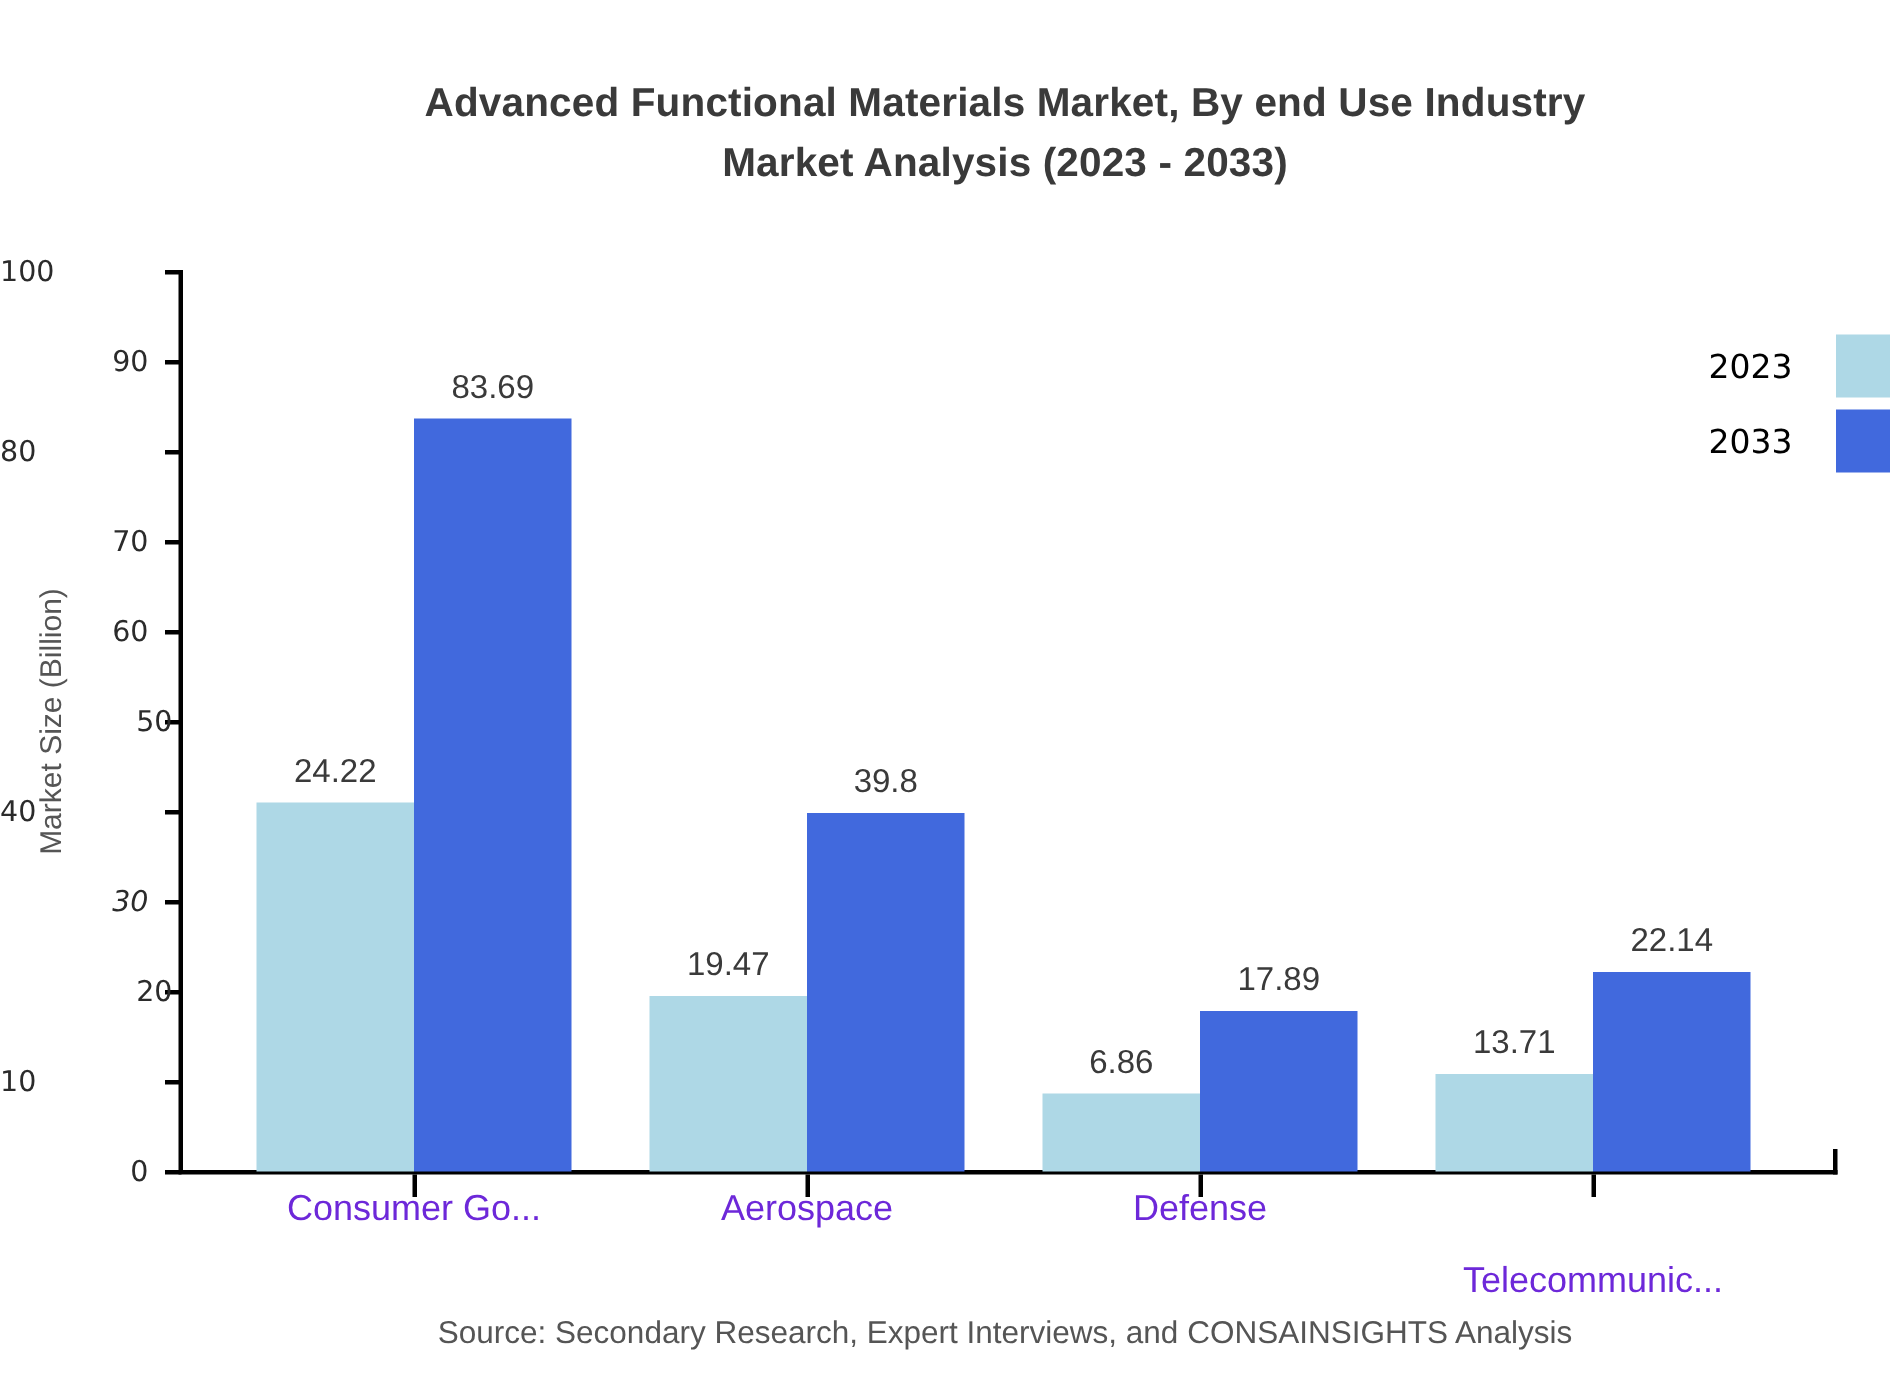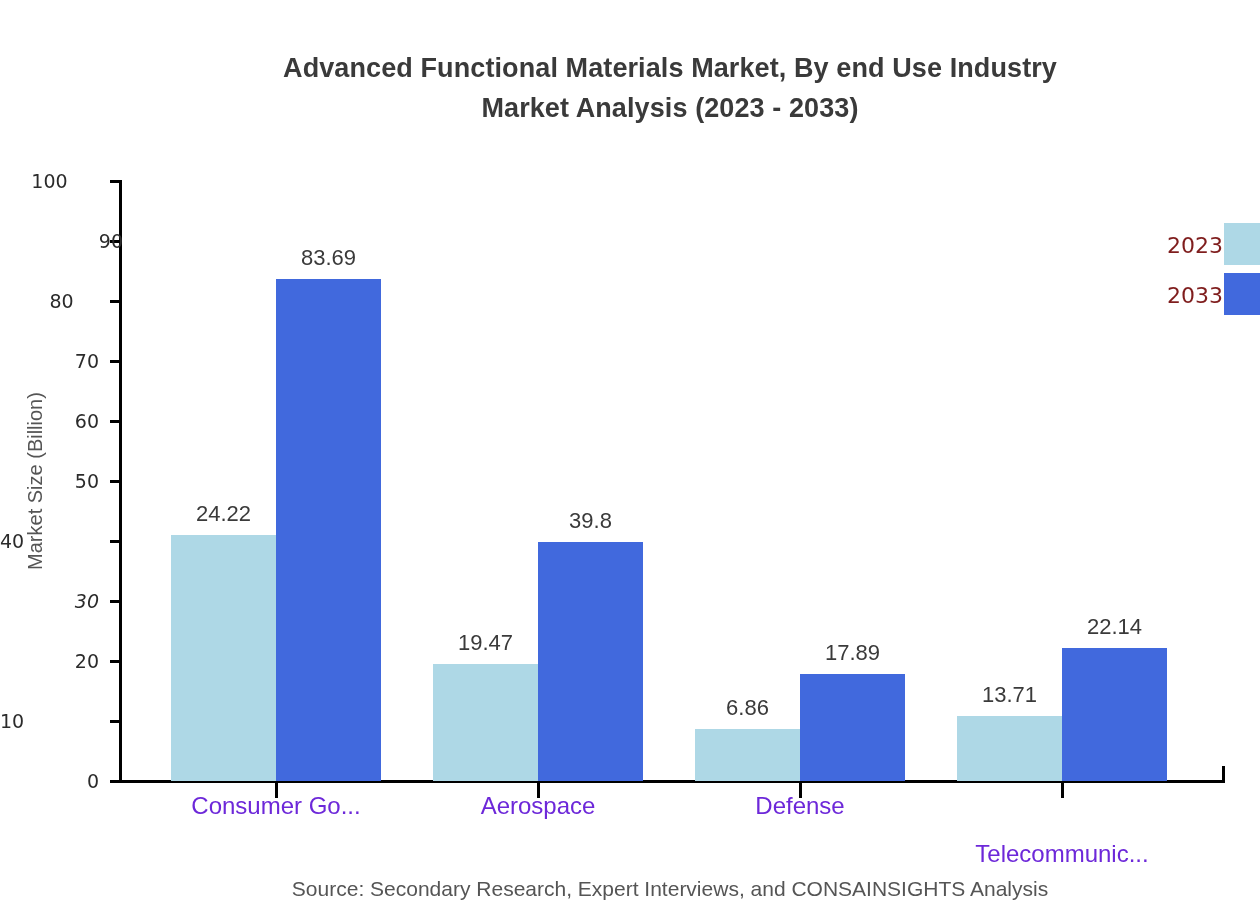--- a/index.html
+++ b/index.html
@@ -137,23 +137,23 @@
     width: 140px;
   }
   .legend-row {
     position: relative;
     height: 50px;
     display: flex;
     align-items: center;
   }
   .legend-text {
     position: absolute;
-    right: 52px;
+    right: 80px;
     font-size: 22px;
-    color: #7f1d1d;
+    color: #000000;
     white-space: nowrap;
     font-family: "DejaVu Sans", sans-serif;
   }
   .legend-swatch {
     position: absolute;
     left: 89px;
     top: 3px;
     width: 54px;
     height: 42px;
   }
@@ -186,37 +186,37 @@
 
   <div class="axis-y"></div>
   <div class="axis-x"></div>
 
   <div id="y-ticks">
       <div class="xtick" style="top: 780px; left: 110px; width: 11px; height: 3px;"></div>
       <div class="ytick-label" style="position: absolute; top: 781px; left: 0px; width: 99px; text-align: right; right: auto;">0</div>
       <div class="xtick" style="top: 720px; left: 110px; width: 11px; height: 3px;"></div>
       <div class="ytick-label" style="position: absolute; top: 721px; left: 0px; width: 99px; text-align: left; right: auto;">10</div>
       <div class="xtick" style="top: 660px; left: 110px; width: 11px; height: 3px;"></div>
-      <div class="ytick-label" style="position: absolute; top: 661px; left: 0px; width: 99px; text-align: right; right: auto;">20</div>
+      <div class="ytick-label" style="position: absolute; top: 661px; left: 16px; width: 99px; text-align: right; right: auto;">20</div>
       <div class="xtick" style="top: 600px; left: 110px; width: 11px; height: 3px;"></div>
       <div class="ytick-label" style="position: absolute; top: 601px; left: 0px; width: 99px; text-align: right; right: auto; font-style: italic;">30</div>
       <div class="xtick" style="top: 540px; left: 110px; width: 11px; height: 3px;"></div>
       <div class="ytick-label" style="position: absolute; top: 541px; left: 0px; width: 99px; text-align: left; right: auto;">40</div>
       <div class="xtick" style="top: 480px; left: 110px; width: 11px; height: 3px;"></div>
-      <div class="ytick-label" style="position: absolute; top: 481px; left: 0px; width: 99px; text-align: right; right: auto;">50</div>
+      <div class="ytick-label" style="position: absolute; top: 481px; left: 0px; width: 99px; text-align: right; right: auto; padding-left: 16px;">50</div>
       <div class="xtick" style="top: 420px; left: 110px; width: 11px; height: 3px;"></div>
       <div class="ytick-label" style="position: absolute; top: 421px; left: 0px; width: 99px; text-align: right; right: auto;">60</div>
       <div class="xtick" style="top: 360px; left: 110px; width: 11px; height: 3px;"></div>
       <div class="ytick-label" style="position: absolute; top: 361px; left: 0px; width: 99px; text-align: right; right: auto;">70</div>
       <div class="xtick" style="top: 300px; left: 110px; width: 11px; height: 3px;"></div>
-      <div class="ytick-label" style="position: absolute; top: 301px; left: 0px; width: 99px; text-align: center; right: auto; padding-left: 12px;">80</div>
+      <div class="ytick-label" style="position: absolute; top: 301px; left: 0px; width: 99px; text-align: left; right: auto;">80</div>
       <div class="xtick" style="top: 240px; left: 110px; width: 11px; height: 3px;"></div>
-      <div class="ytick-label" style="position: absolute; top: 241px; left: 0px; width: 99px; text-align: right; right: auto; padding-left: 24px;">90</div>
+      <div class="ytick-label" style="position: absolute; top: 241px; left: 0px; width: 99px; text-align: right; right: auto;">90</div>
       <div class="xtick" style="top: 180px; left: 110px; width: 11px; height: 3px;"></div>
-      <div class="ytick-label" style="position: absolute; top: 181px; left: 0px; width: 99px; text-align: center; right: auto;">100</div>
+      <div class="ytick-label" style="position: absolute; top: 181px; left: 0px; width: 99px; text-align: left; right: auto;">100</div>
     </div>
 
   <div id="x-ticks">
       <div class="xtick" style="left: 275px;"></div>
       <div class="xtick" style="left: 537px;"></div>
       <div class="xtick" style="left: 799px;"></div>
       <div class="xtick" style="left: 1061px;"></div>
       <div class="xtick-end" style="left: 1222px;"></div>
     </div>
 

